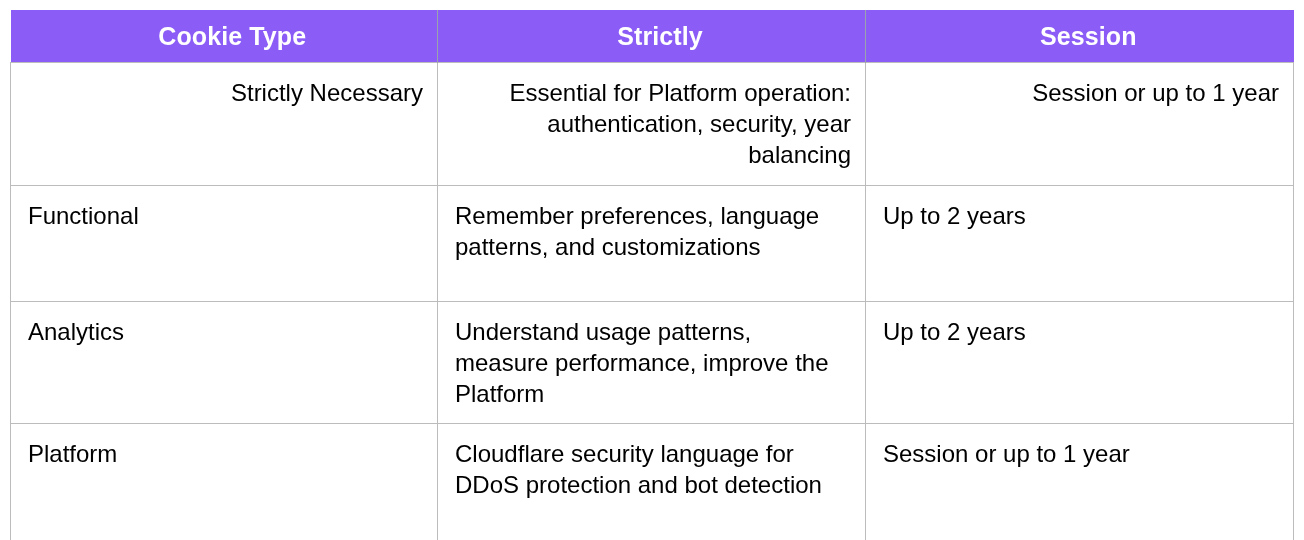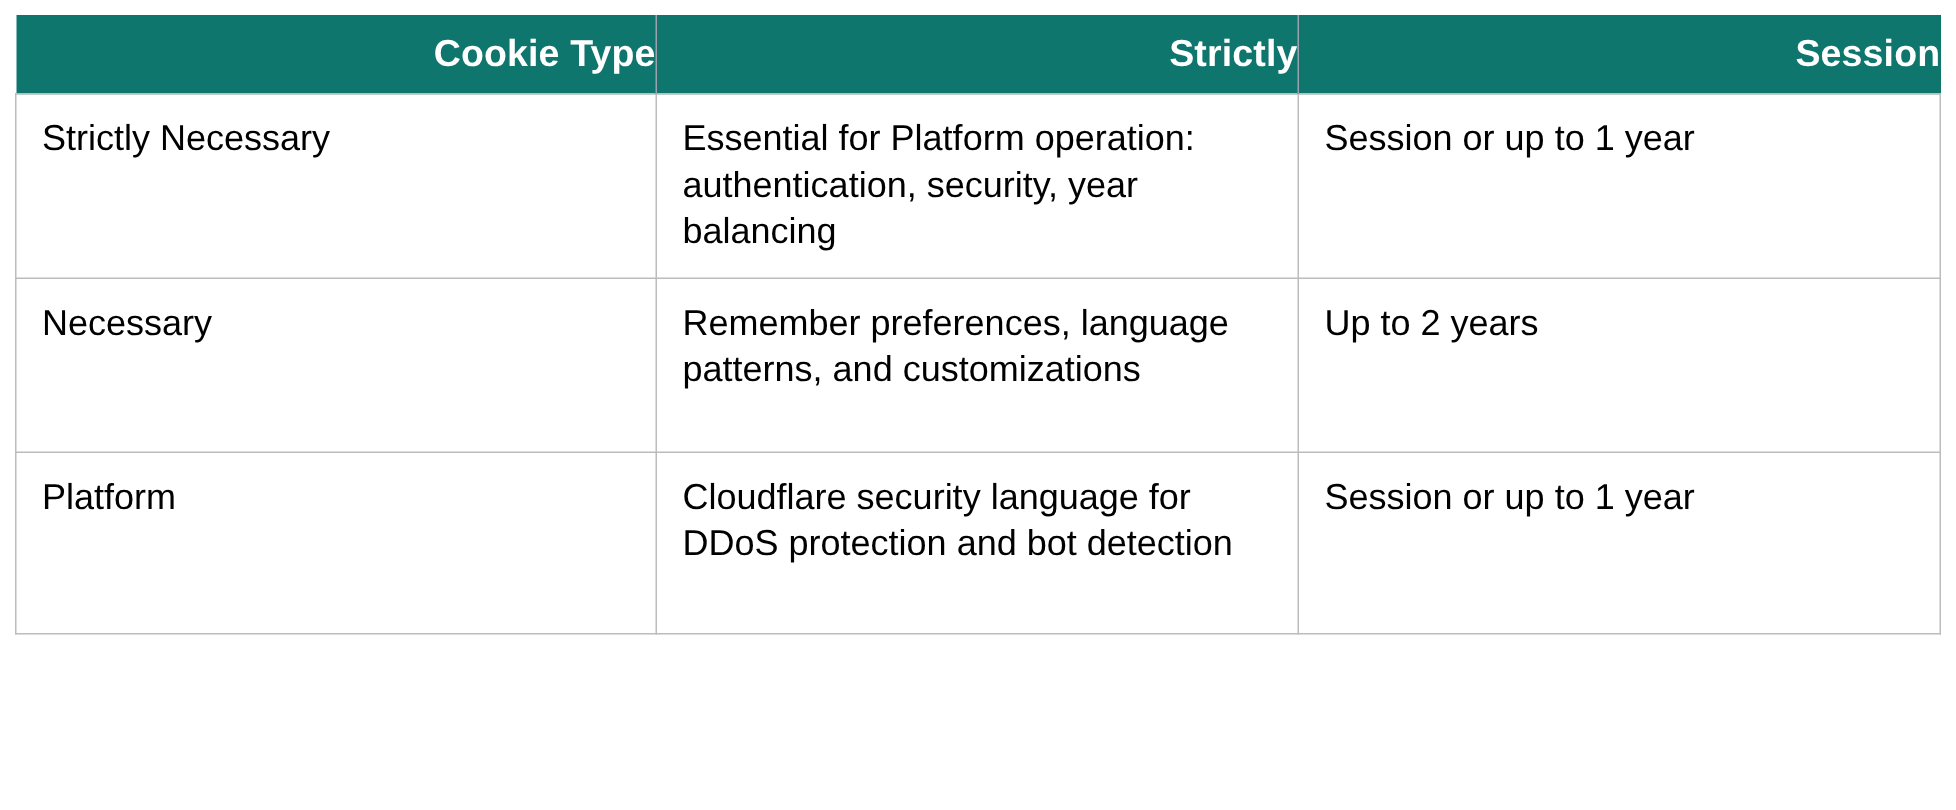--- a/index.html
+++ b/index.html
@@ -27,25 +27,25 @@
     table-layout: fixed;
     width: 1283px;
     background: #ffffff;
   }
 
   table.cookie-table col.col-type     { width: 427px; }
   table.cookie-table col.col-purpose  { width: 428px; }
   table.cookie-table col.col-duration { width: 428px; }
 
   thead tr.header-row th {
-    background: #0f766e;
+    background: #8b5cf6;
     color: #ffffff;
     font-size: 25px;
     font-weight: bold;
-    text-align: right;
+    text-align: center;
     padding: 10px 0 10px 17px;
     height: 32px;
     vertical-align: middle;
     border-right: 1px solid #9aa3ad;
     border-left: none;
     letter-spacing: 0.1px;
   }
   thead tr.header-row th:last-child {
     border-right: none;
   }
@@ -59,21 +59,21 @@
     padding: 14px 14px 14px 17px;
     border: 1px solid #bcbcbc;
     background: #ffffff;
   }
 
   tbody tr.data-row td.cell-type     { height: 90px; }
   tbody tr.data-row td.cell-purpose  { }
   tbody tr.data-row td.cell-duration { }
 
   
-  tbody tr.data-row.row-0 td { height: 90px; }
+  tbody tr.data-row.row-0 td { height: 90px; text-align: right; }
   tbody tr.data-row.row-1 td { height: 87px; }
   tbody tr.data-row.row-2 td { height: 87px; }
   tbody tr.data-row.row-3 td { height: 92px; }
 
   .cell-text {
     display: block;
     white-space: pre-line;
   }
 </style>
 </head>
@@ -100,24 +100,35 @@
           </td>
         <td class="cell-purpose">
             <span class="cell-text">Essential for Platform operation: authentication, security, year balancing</span>
           </td>
         <td class="cell-duration">
             <span class="cell-text">Session or up to 1 year</span>
           </td>
       </tr>
       <tr class="data-row row-1">
         <td class="cell-type">
-            <span class="cell-text">Necessary</span>
+            <span class="cell-text">Functional</span>
           </td>
         <td class="cell-purpose">
             <span class="cell-text">Remember preferences, language patterns, and customizations</span>
+          </td>
+        <td class="cell-duration">
+            <span class="cell-text">Up to 2 years</span>
+          </td>
+      </tr>
+      <tr class="data-row row-2">
+        <td class="cell-type">
+            <span class="cell-text">Analytics</span>
+          </td>
+        <td class="cell-purpose">
+            <span class="cell-text">Understand usage patterns, measure performance, improve the Platform</span>
           </td>
         <td class="cell-duration">
             <span class="cell-text">Up to 2 years</span>
           </td>
       </tr>
       <tr class="data-row row-3">
         <td class="cell-type">
             <span class="cell-text">Platform</span>
           </td>
         <td class="cell-purpose">

